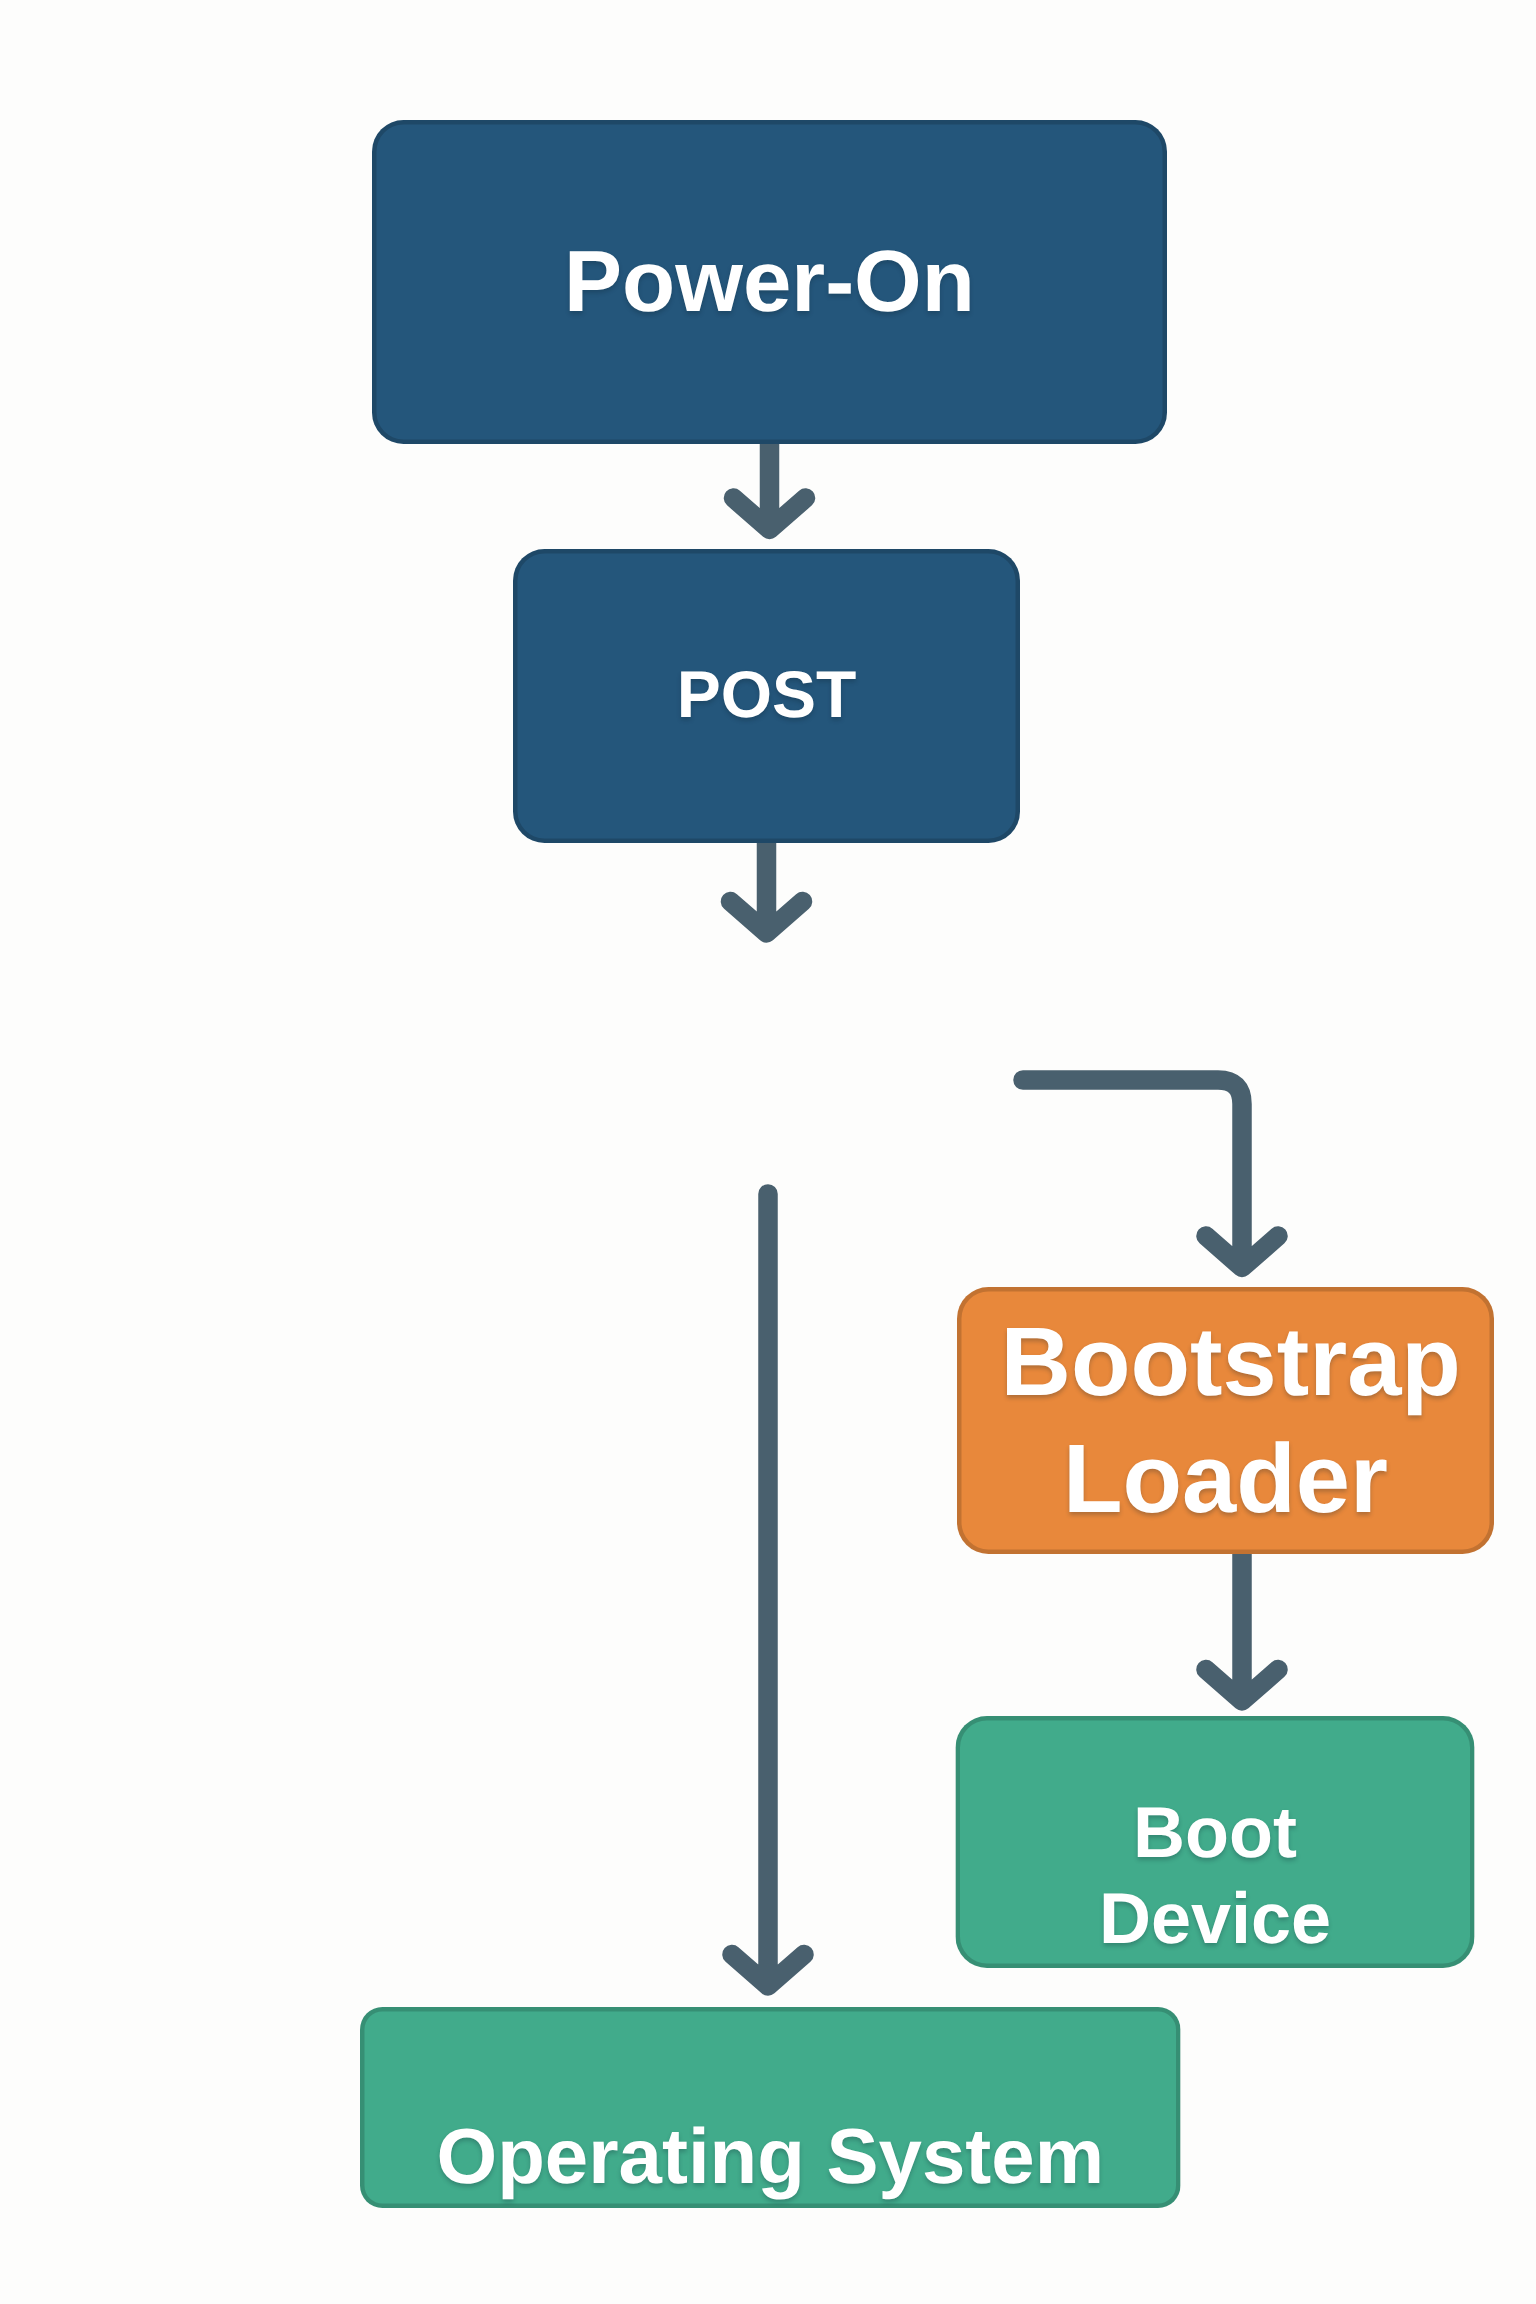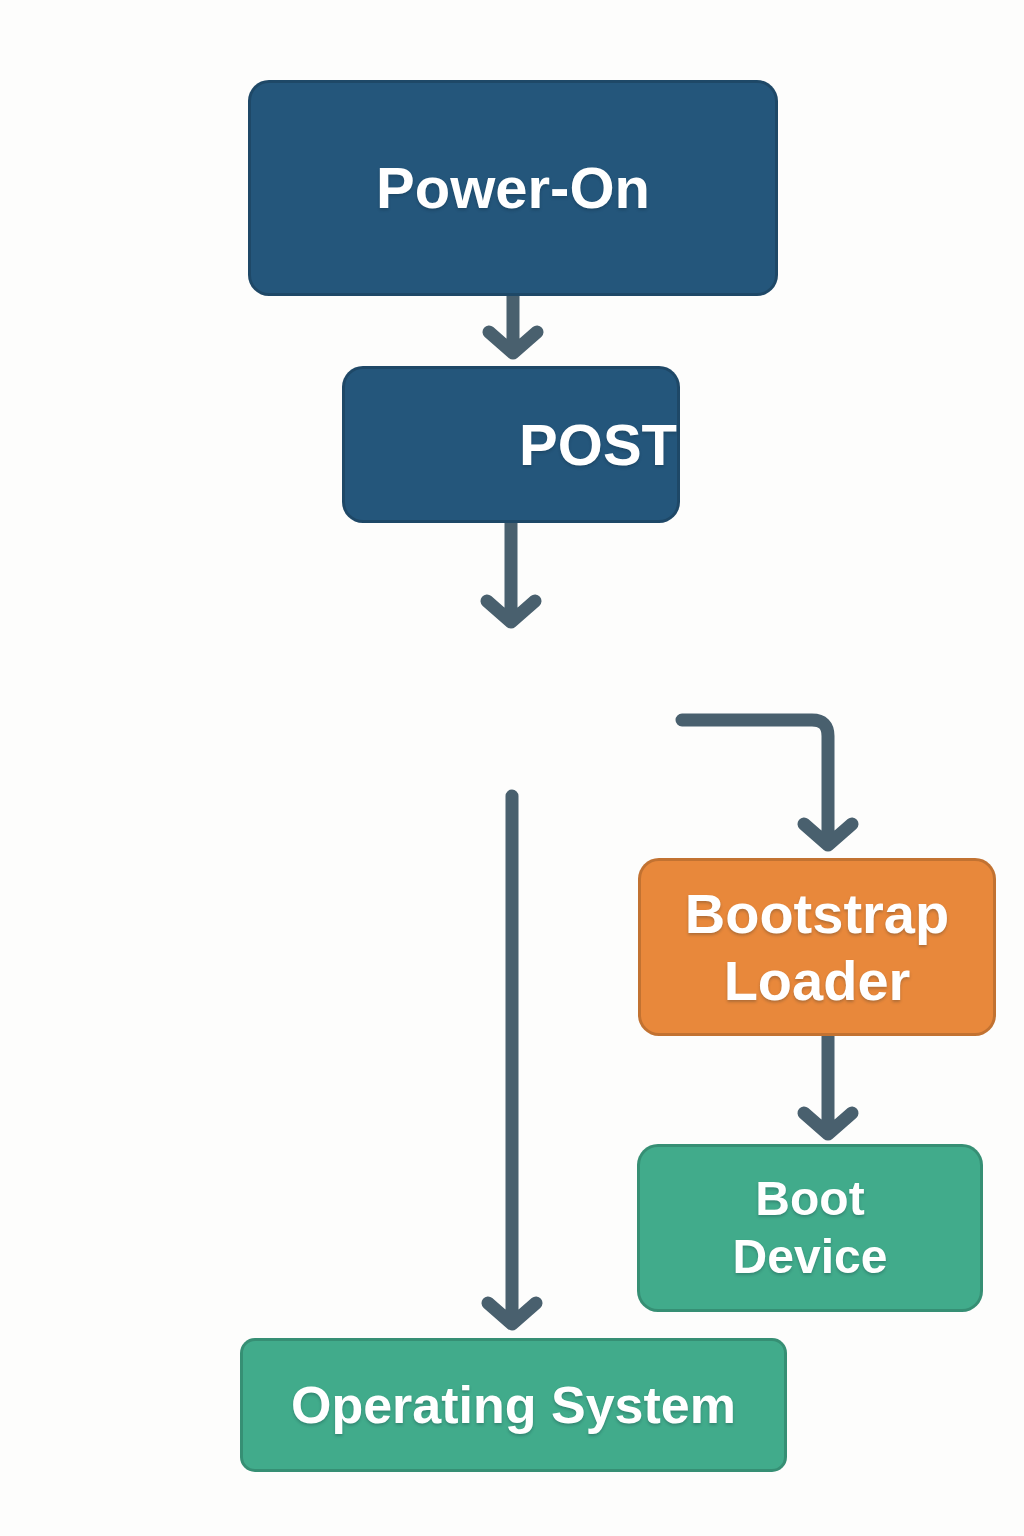--- a/index.html
+++ b/index.html
@@ -37,26 +37,26 @@
     border-radius: 21px;
     border: 3px solid rgba(0, 0, 0, 0.16);
     color: var(--color-text, #FFFFFF);
     font-weight: bold;
     text-align: center;
     line-height: 1.2;
     text-shadow: 0 2px 3px rgba(10, 30, 45, 0.25);
   }
   .node.navy   { background: var(--color-navy,   #24567B); }
   .node.orange { background: var(--color-orange, #E8883B); }
-  .node.green  { background: var(--color-green,  #41AB8B); }
+  .node.green  { background: var(--color-green,  #41AB8B); align-items: flex-end; }
 
   #node-power-on         { left: 248px; top: 80px;   width: 530px; height: 216px; font-size: 58px; }
-  #node-post             { left: 342px; top: 366px;  width: 338px; height: 157px; font-size: 58px; justify-content: flex-end; }
+  #node-post             { left: 342px; top: 366px;  width: 338px; height: 196px; font-size: 44px; }
   #node-bios             { left: 342px; top: 634px;  width: 340px; height: 162px; font-size: 58px; }
-  #node-bootstrap-loader { left: 638px; top: 858px;  width: 358px; height: 178px; font-size: 56px; }
+  #node-bootstrap-loader { left: 638px; top: 858px;  width: 358px; height: 178px; font-size: 65px; }
   #node-boot-device      { left: 637px; top: 1144px; width: 346px; height: 168px; font-size: 48px; }
   #node-operating-system { left: 240px; top: 1338px; width: 547px; height: 134px; font-size: 52px; border-radius: 15px; }
 
   #node-bootstrap-loader .node-label { max-width: 300px; }
   #node-boot-device .node-label      { max-width: 230px; }
 </style>
 </head>
 <body>
 
 <div id="stage">

